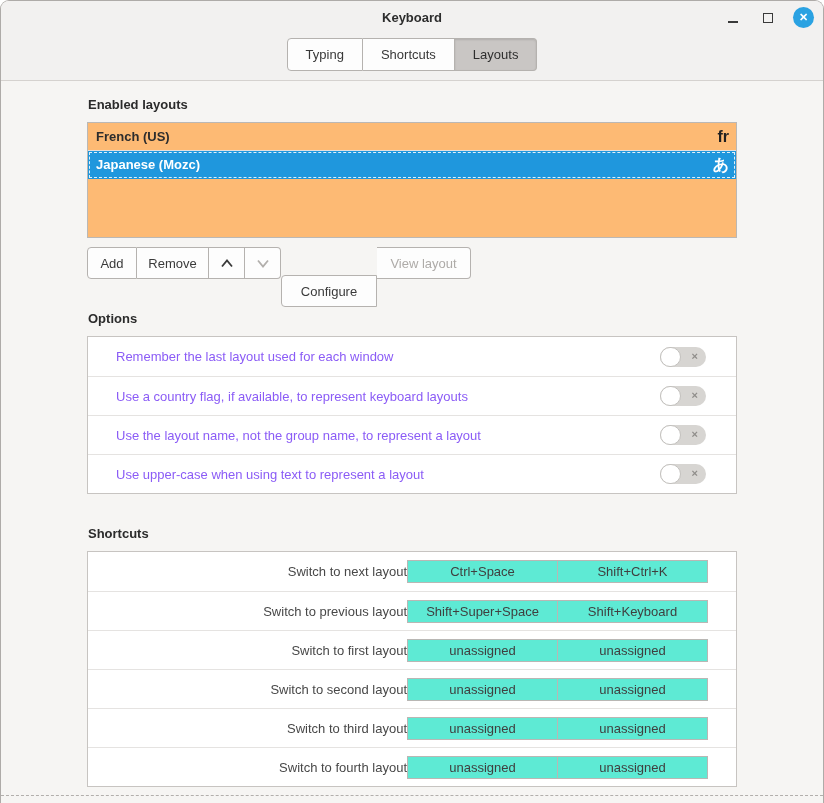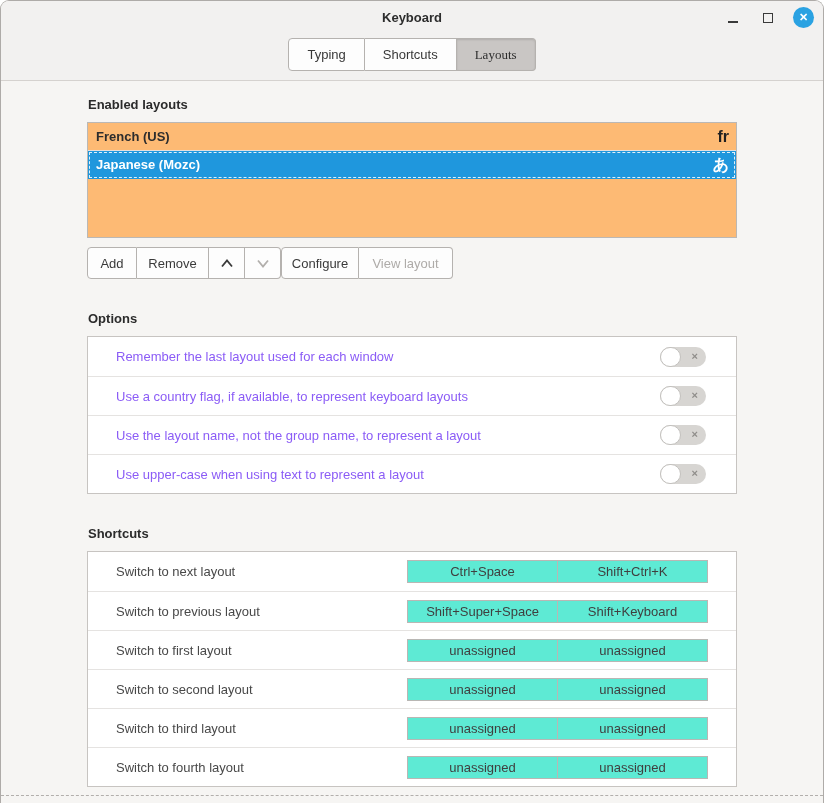--- a/index.html
+++ b/index.html
@@ -64,21 +64,20 @@
     font-size: 13px; color: #383838;
     font-family: inherit;
     cursor: pointer;
   }
   .tab:first-child { border-left-width: 1px; border-radius: 4px 0 0 4px; }
   .tab:last-child { border-radius: 0 4px 4px 0; }
   .tab.active {
     background: #c9c6c4;
     box-shadow: inset 0 1px 2px rgba(0,0,0,0.12);
     color: #2e2e2e;
-    font-family: Liberation Serif, serif;
   }
   
   .content { padding: 16px 86px 0 86px; }
   .section-heading {
     font-weight: bold; font-size: 13px; color: #2b2b2b;
     margin: 0 0 9px 1px; line-height: 16px;
   }
   .section-heading.gap-top { margin-top: 32px; }
   
   .listbox {
@@ -120,21 +119,21 @@
     font-family: inherit;
     cursor: pointer;
     display: flex; align-items: center; justify-content: center;
   }
   .btn-group .btn:first-child { border-left-width: 1px; border-radius: 4px 0 0 4px; }
   .btn-group .btn:last-child { border-radius: 0 4px 4px 0; }
   .btn.disabled { color: #aeaba8; }
   .btn-add { width: 50px; }
   .btn-remove { width: 72px; }
   .btn-arrow { width: 36px; }
-  .btn-configure { width: 78px; }
+  .btn-configure { width: 96px; margin-top: 28px; }
   .btn-viewlayout { width: 94px; }
   .chev { display: block; }
   
   .panel {
     background: #ffffff;
     border: 1px solid #c7c4c1;
   }
   .panel-row {
     height: 39px;
     display: flex; align-items: center;
@@ -155,21 +154,21 @@
     border-radius: 10px;
     background: #ffffff;
     border: 1px solid #c3c1be;
   }
   .toggle .off-mark {
     position: absolute; right: 8px; top: 50%;
     transform: translateY(-52%);
     font-size: 11px; font-weight: bold; color: #8f8d8a; line-height: 1;
   }
   .shortcut-row { padding: 0 28px; }
-  .shortcut-label { flex: 1; font-size: 13px; color: #484848; }
+  .shortcut-label { flex: 1; font-size: 13px; color: #484848; text-align: right; }
   .binding-group { display: flex; flex: none; }
   .binding-btn {
     width: 151px; height: 23px;
     background: #5eead4;
     border: 1px solid #b9b7b4;
     font-size: 13px; color: #3f3f3f;
     font-family: inherit;
     cursor: pointer;
     display: flex; align-items: center; justify-content: center; text-align: center;
   }

